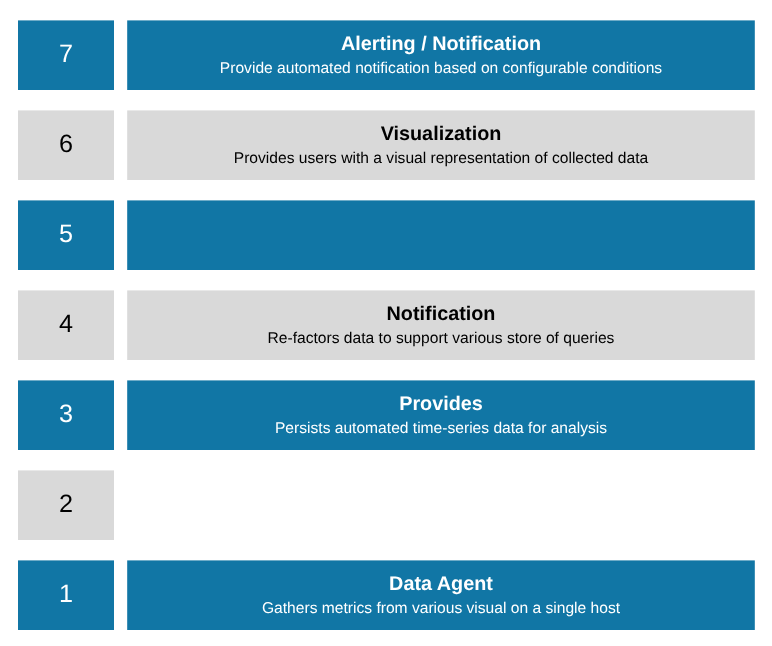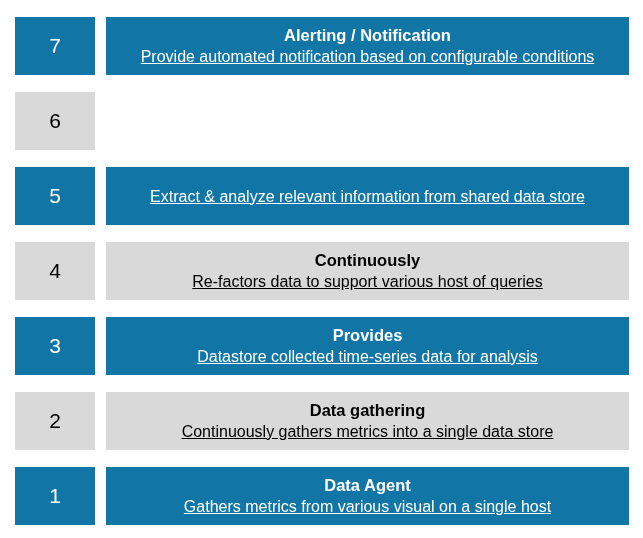--- a/index.html
+++ b/index.html
@@ -54,24 +54,23 @@
   .row.gray .main-box {
     background: var(--gray, #D9D9D9);
     color: var(--text-on-gray, #000000);
   }
   .layer-title {
     font-weight: bold;
     font-size: 16.5px;
     line-height: 1.25;
   }
   .layer-desc {
-    font-size: 16px;
+    font-size: 13px;
     line-height: 1.25;
     margin-top: 1px;
-    text-decoration: underline;
   }
 </style>
 </head>
 <body style="background: rgb(255, 255, 255);">
 
 <div class="diagram">
 
   <div class="row blue">
     <div class="num-box">
       <span>7</span>
@@ -79,58 +78,57 @@
     <div class="main-box">
       <div class="layer-title">Alerting / Notification</div>
       <div class="layer-desc">Provide automated notification based on configurable conditions</div>
     </div>
   </div>
 
   <div class="row gray">
     <div class="num-box">
       <span>6</span>
     </div>
+    <div class="main-box">
+      <div class="layer-title">Visualization</div>
+      <div class="layer-desc">Provides users with a visual representation of collected data</div>
+    </div>
   </div>
 
   <div class="row blue">
     <div class="num-box">
       <span>5</span>
     </div>
     <div class="main-box">
-      <div class="layer-desc">Extract &amp; analyze relevant information from shared data store</div>
     </div>
   </div>
 
   <div class="row gray">
     <div class="num-box">
       <span>4</span>
     </div>
     <div class="main-box">
-      <div class="layer-title">Continuously</div>
-      <div class="layer-desc">Re-factors data to support various host of queries</div>
+      <div class="layer-title">Notification</div>
+      <div class="layer-desc">Re-factors data to support various store of queries</div>
     </div>
   </div>
 
   <div class="row blue">
     <div class="num-box">
       <span>3</span>
     </div>
     <div class="main-box">
       <div class="layer-title">Provides</div>
-      <div class="layer-desc">Datastore collected time-series data for analysis</div>
+      <div class="layer-desc">Persists automated time-series data for analysis</div>
     </div>
   </div>
 
   <div class="row gray">
     <div class="num-box">
       <span>2</span>
-    </div>
-    <div class="main-box">
-      <div class="layer-title">Data gathering</div>
-      <div class="layer-desc">Continuously gathers metrics into a single data store</div>
     </div>
   </div>
 
   <div class="row blue">
     <div class="num-box">
       <span>1</span>
     </div>
     <div class="main-box">
       <div class="layer-title">Data Agent</div>
       <div class="layer-desc">Gathers metrics from various visual on a single host</div>

